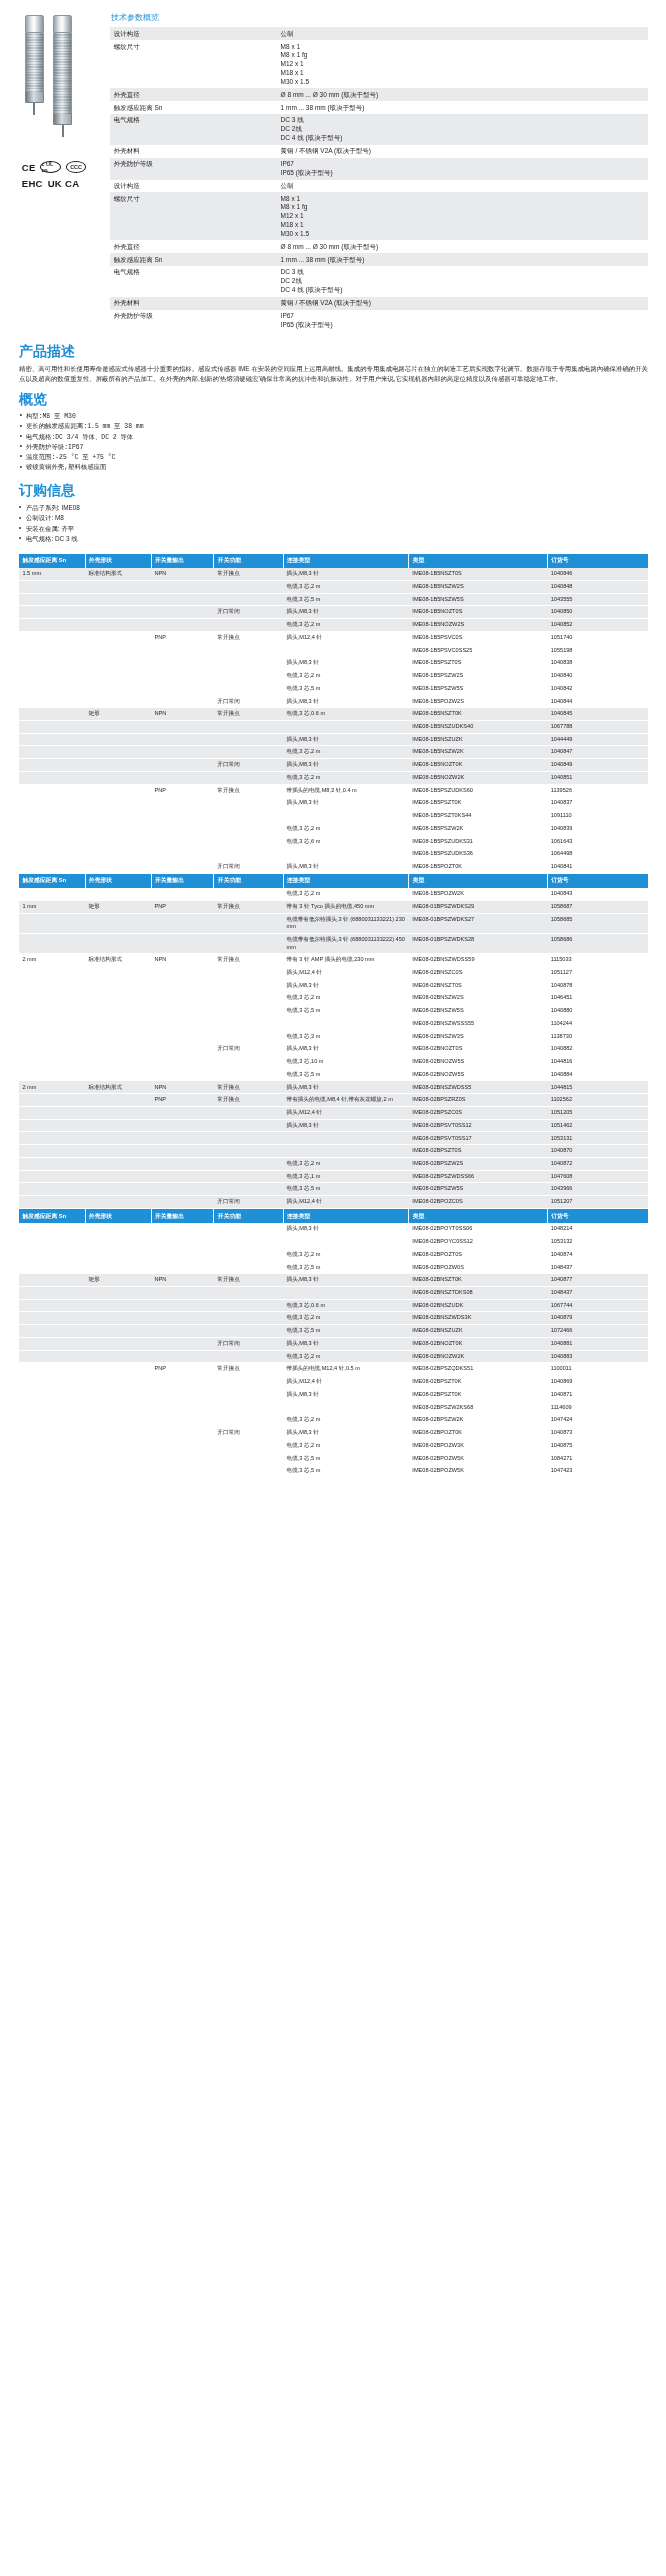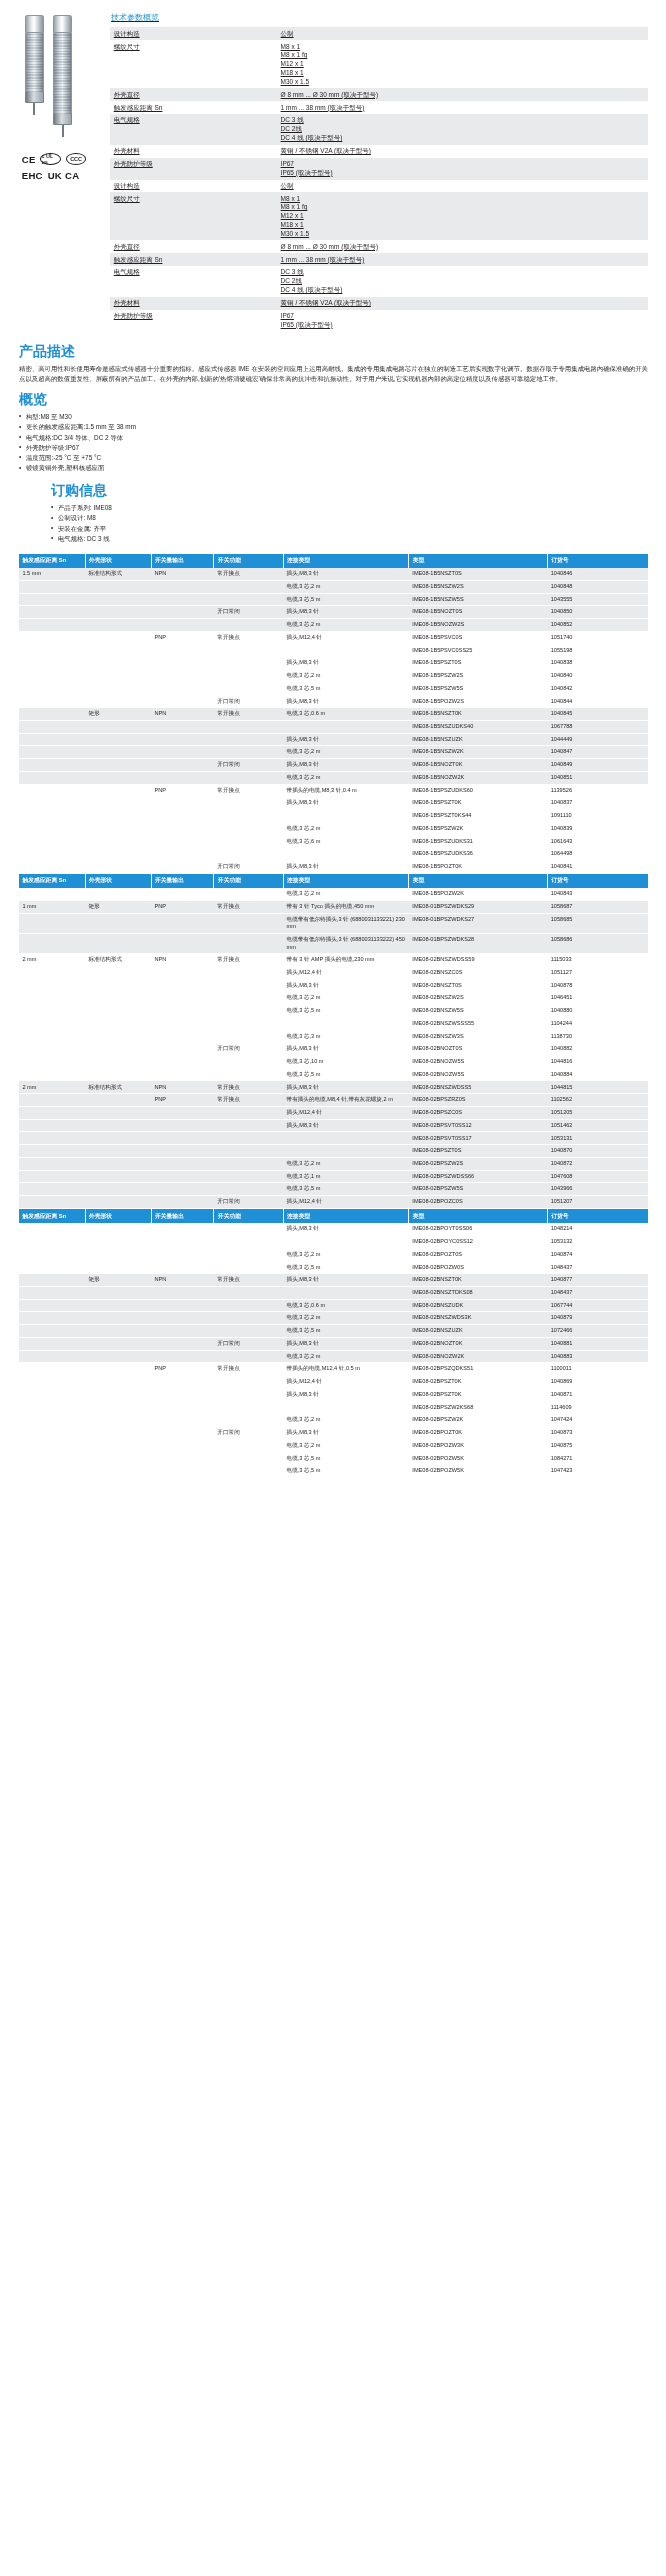--- a/index.html
+++ b/index.html
@@ -29,53 +29,53 @@
     background-blend-mode: multiply;
     border-left: 0.7px solid #8d969d; border-right: 0.7px solid #8d969d;
   }
   .sensor.long .body { height: 81px; }
   .sensor .tip {
     height: 11px; background: linear-gradient(90deg,#6f7a82,#d7dde0 45%,#9aa4ab);
     border: 0.7px solid #7b848b; border-top: none; border-radius: 0 0 1.4px 1.4px;
   }
   .sensor .wire { width: 2.1px; height: 12.4px; margin: 0 auto; background: #6f7a82; }
 
-  .marks { margin-top: 16px; padding-left: 2.7px; }
+  .marks { margin-top: 24px; padding-left: 2.7px; }
   .mark-row { display: flex; align-items: center; gap: 4.8px; margin-bottom: 4.8px; }
   .mark {
     font-weight: bold; font-size: 9.6px; letter-spacing: 0.3px; color: #1a1a1a;
   }
   .mark-oval {
     border: 1.1px solid #1a1a1a; border-radius: 50%; font-size: 5.5px; font-weight: bold;
     width: 20.6px; height: 11.7px; display: flex; align-items: center; justify-content: center;
   }
 
   
-  .spec-wrap { flex: 1 1 auto; text-decoration: underline; }
+  .spec-wrap { flex: 1 1 auto; }
   .spec-title { color: #1f8fd6; font-size: 8px; margin: 0 0 4.1px 1.4px; }
   table.spec { width: 100%; border-collapse: collapse; font-size: 6.5px; }
   table.spec td {
     padding: 2.1px 4.1px; vertical-align: top; line-height: 1.35;
   }
   table.spec td.k { width: 31%; }
   table.spec tr.alt td { background: #e8eaec; }
   table.spec tr.plain td { background: #ffffff; }
 
   
   .desc { margin-top: 11px; }
   .h-blue { color: #1f8fd6; font-size: 14px; font-weight: bold; margin: 0 0 3.4px 0; }
   .desc p { font-size: 6.4px; line-height: 1.55; margin: 0 0 6.9px 0; text-align: justify; }
-  .two-col { display: flex; gap: 18px; margin-top: 4.1px; }
+  .two-col { display: flex; gap: 18px; margin-top: 4.1px; font-family: Liberation Mono, monospace; }
   .col { flex: 1 1 0; }
   ul.bul { margin: 0; padding: 0; list-style: none; }
   ul.bul li { font-size: 6.4px; line-height: 1.6; padding-left: 6.9px; position: relative; }
   ul.bul li:before {
     content: "•"; position: absolute; left: 0; top: -0.7px; color: #231f20;
   }
-  .order-block { margin-top: 8.2px; margin-left: 32px; }
+  .order-block { margin-top: 8.2px; }
 
   
   table.prod { width: 100%; border-collapse: collapse; font-size: 5.6px; margin-top: 9.6px; }
   table.prod th {
     background: #1f8fd6; color: #ffffff; font-weight: bold; font-size: 5.8px;
     text-align: left; padding: 2.7px 3.4px; border-right: 0.7px solid #ffffff;
   }
   table.prod th:last-child { border-right: none; }
   table.prod td {
     padding: 2.1px 3.4px; vertical-align: top; line-height: 1.35;

